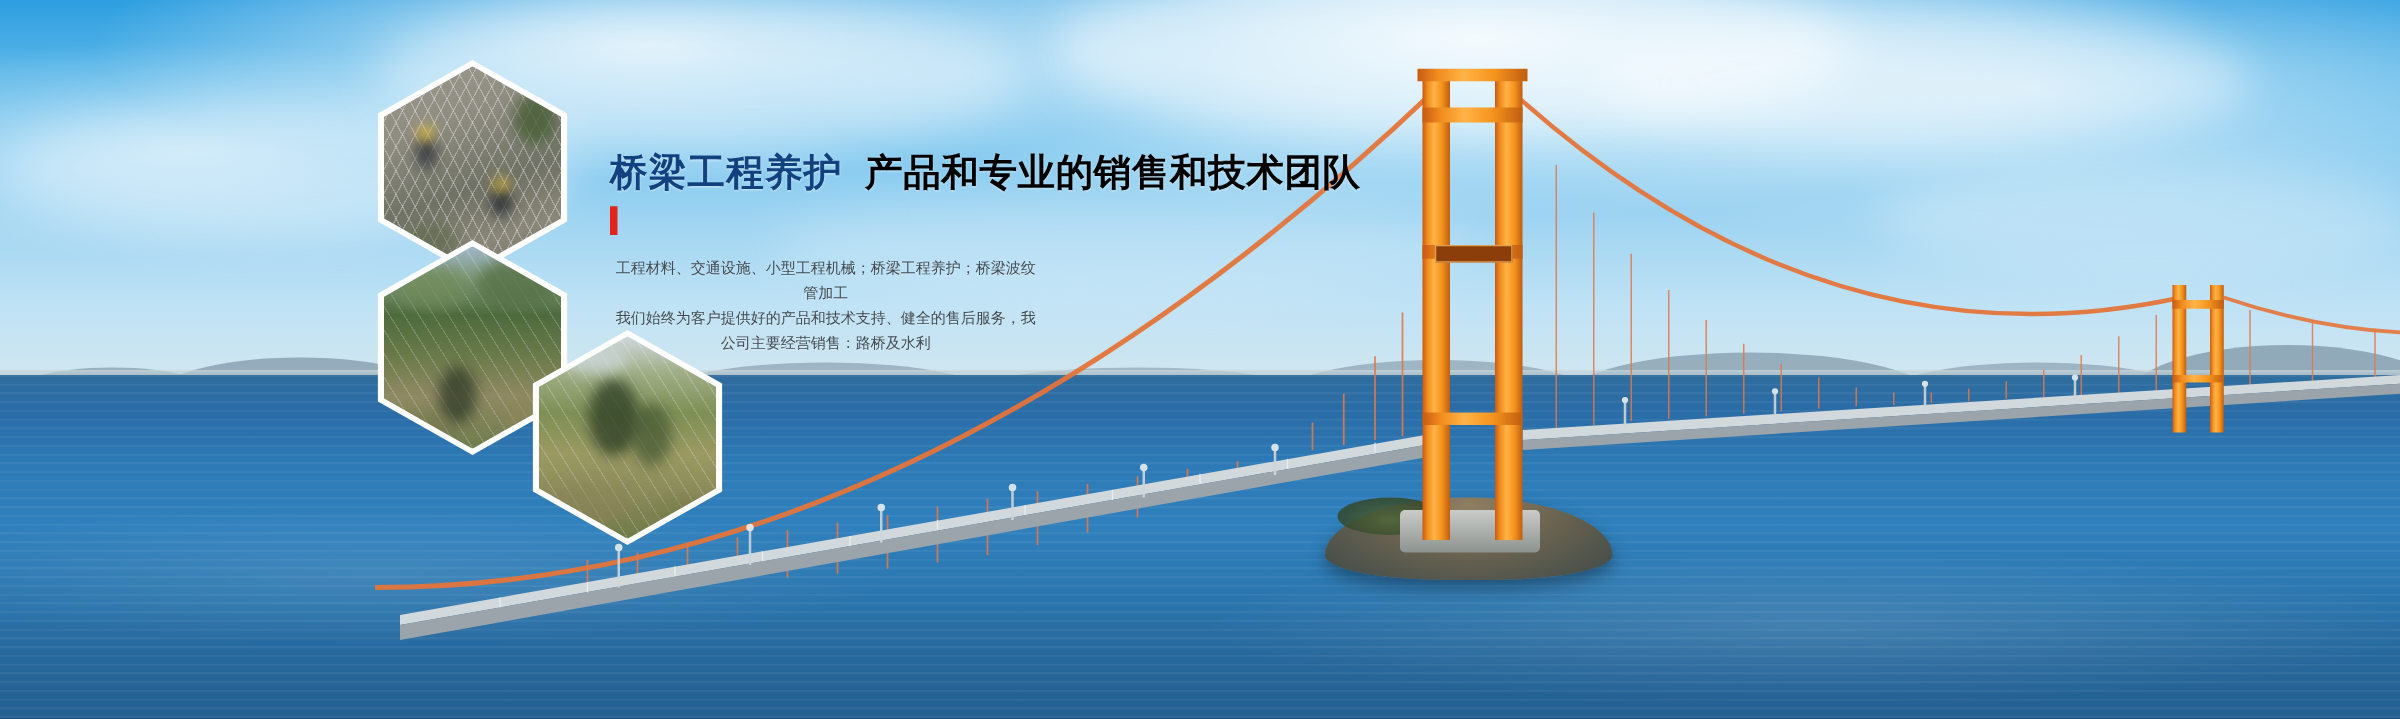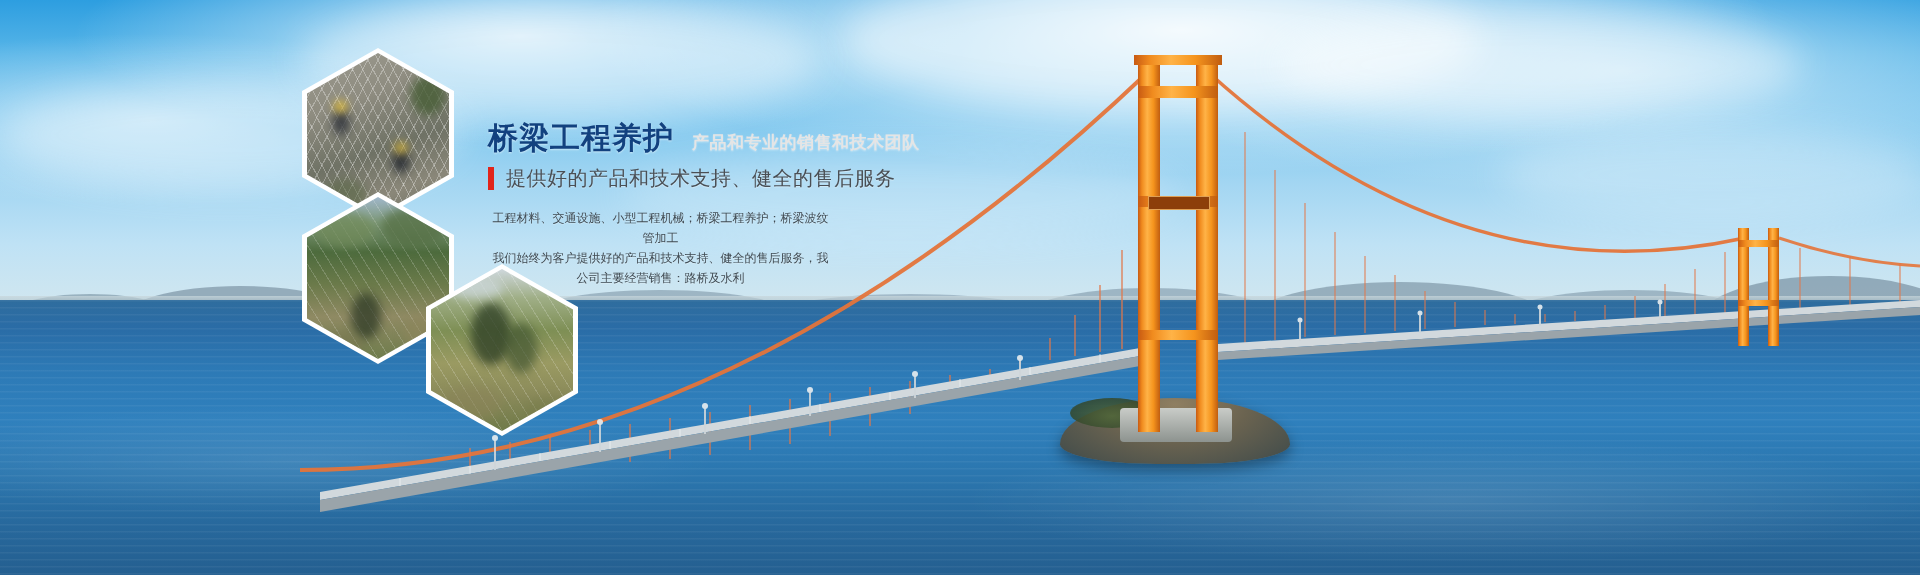--- a/index.html
+++ b/index.html
@@ -189,23 +189,23 @@
     margin: 0 0 6px 0;
   }
   .headline-main {
     font-size: 30px;
     font-weight: bold;
     color: #12417f;
     letter-spacing: 1px;
     text-shadow: 0 1px 2px rgba(255,255,255,.55);
   }
   .headline-sub {
-    font-size: 17px;
+    font-size: 30px;
     font-weight: bold;
-    color: #e5e5e5;
+    color: #000000;
     letter-spacing: .5px;
     text-shadow: 0 1px 2px rgba(255,255,255,.45);
   }
   .subtitle-row {
     display: flex;
     align-items: center;
     gap: 12px;
     white-space: nowrap;
     margin-bottom: 16px;
   }
@@ -407,21 +407,20 @@
 
   <div class="text-block">
 
     <div class="headline">
       <span class="headline-main">桥梁工程养护</span>
       <span class="headline-sub">产品和专业的销售和技术团队</span>
     </div>
 
     <div class="subtitle-row">
       <span class="red-bar"></span>
-      <span class="subtitle-text">提供好的产品和技术支持、健全的售后服务</span>
     </div>
 
     <div class="body-copy">
       <p>工程材料、交通设施、小型工程机械；桥梁工程养护；桥梁波纹管加工</p>
       <p>我们始终为客户提供好的产品和技术支持、健全的售后服务，我公司主要经营销售：路桥及水利</p>
     </div>
 
   </div>
 
 </div>

